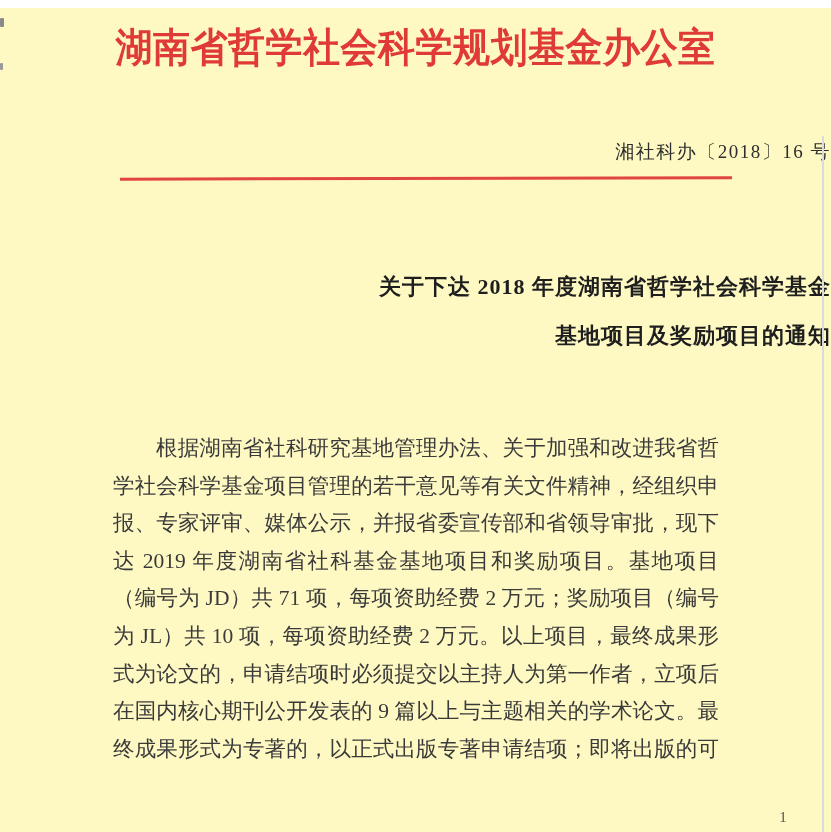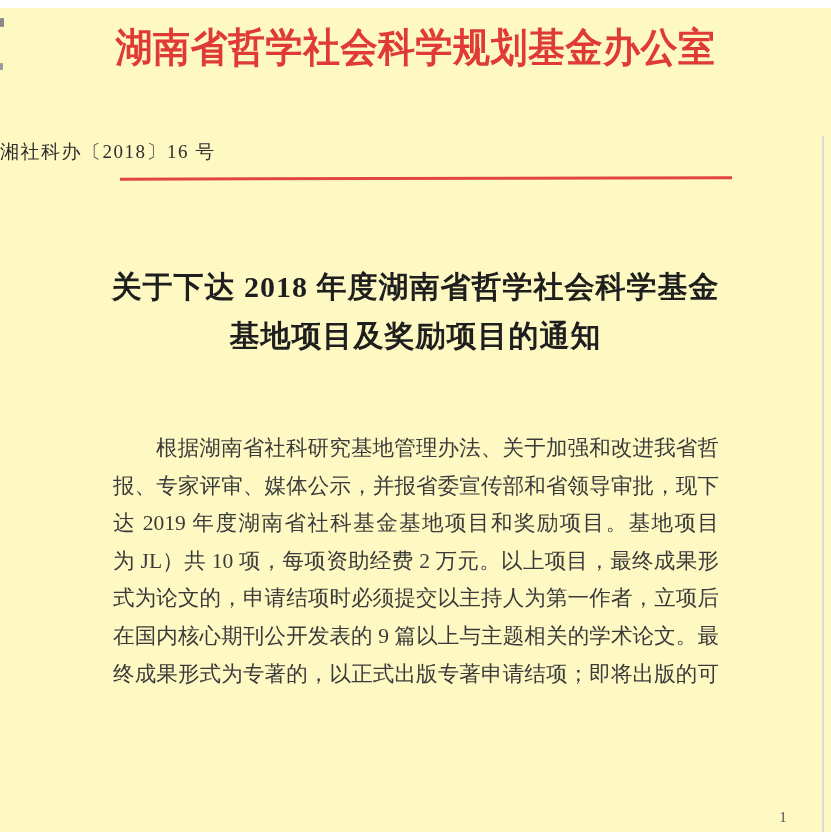--- a/index.html
+++ b/index.html
@@ -30,21 +30,21 @@
     transform: scaleY(1.08);
     transform-origin: top center;
     white-space: nowrap;
   }
   
   .doc-number {
     position: absolute;
     top: 131px;
     left: 0;
     width: 100%;
-    text-align: left;
+    text-align: right;
     font-size: 19px;
     letter-spacing: 1.5px;
     color: #2e2e2e;
     white-space: nowrap;
   }
   
   .red-rule {
     position: absolute;
     top: 169px;
     left: 120px;
@@ -52,22 +52,22 @@
     height: 3px;
     background: var(--rule-red, #e24440);
     transform: rotate(-0.12deg);
   }
   
   .doc-title {
     position: absolute;
     top: 254px;
     left: 0;
     width: 100%;
-    text-align: center;
-    font-size: 30px;
+    text-align: right;
+    font-size: 22px;
     font-weight: bold;
     line-height: 49px;
     letter-spacing: 1px;
     color: #1e1e1e;
   }
   .doc-title .title-line { white-space: nowrap; }
   
   .salutation {
     position: absolute;
     top: 382px;
@@ -145,22 +145,24 @@
   <div class="red-rule"></div>
 
   <div class="doc-title">
     <div class="title-line">关于下达 2018 年度湖南省哲学社会科学基金</div>
     <div class="title-line">基地项目及奖励项目的通知</div>
   </div>
 
 
   <div class="body-paragraph">
     <div class="body-line indent">根据湖南省社科研究基地管理办法、关于加强和改进我省哲</div>
+    <div class="body-line">学社会科学基金项目管理的若干意见等有关文件精神，经组织申</div>
     <div class="body-line">报、专家评审、媒体公示，并报省委宣传部和省领导审批，现下</div>
     <div class="body-line">达 2019 年度湖南省社科基金基地项目和奖励项目。基地项目</div>
+    <div class="body-line">（编号为 JD）共 71 项，每项资助经费 2 万元；奖励项目（编号</div>
     <div class="body-line">为 JL）共 10 项，每项资助经费 2 万元。以上项目，最终成果形</div>
     <div class="body-line">式为论文的，申请结项时必须提交以主持人为第一作者，立项后</div>
     <div class="body-line">在国内核心期刊公开发表的 9 篇以上与主题相关的学术论文。最</div>
     <div class="body-line">终成果形式为专著的，以正式出版专著申请结项；即将出版的可</div>
   </div>
 
   <div class="page-number">1</div>
 
   <div class="scan-edge-line"></div>
   <div class="scan-speck-1"></div>

